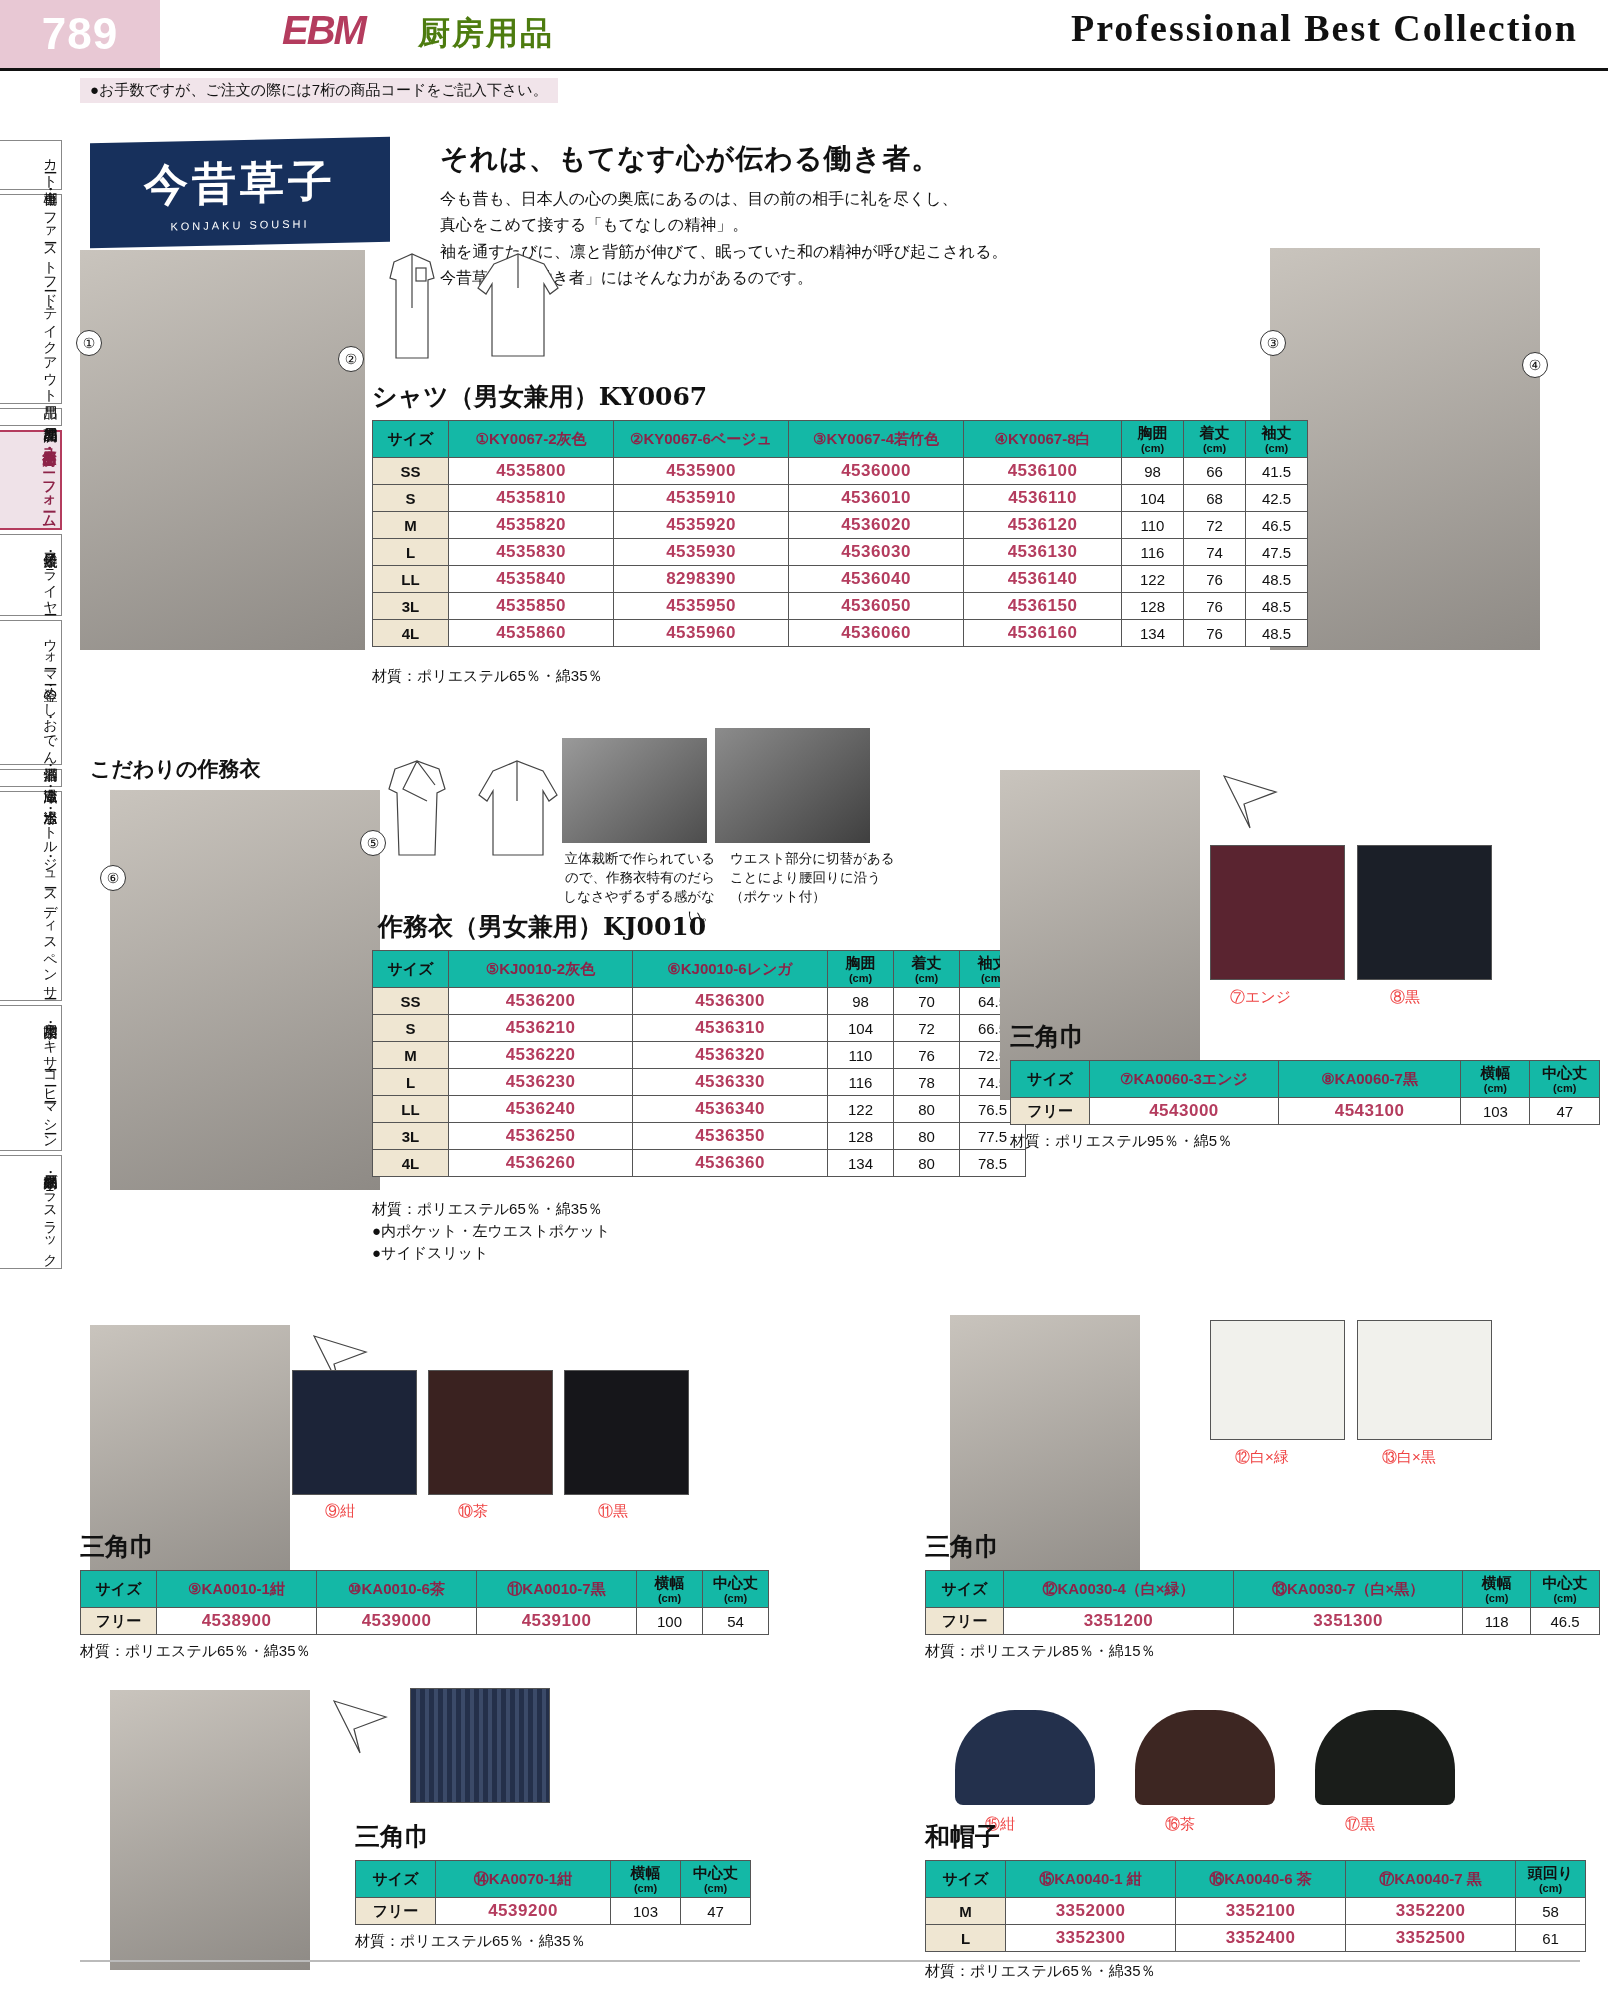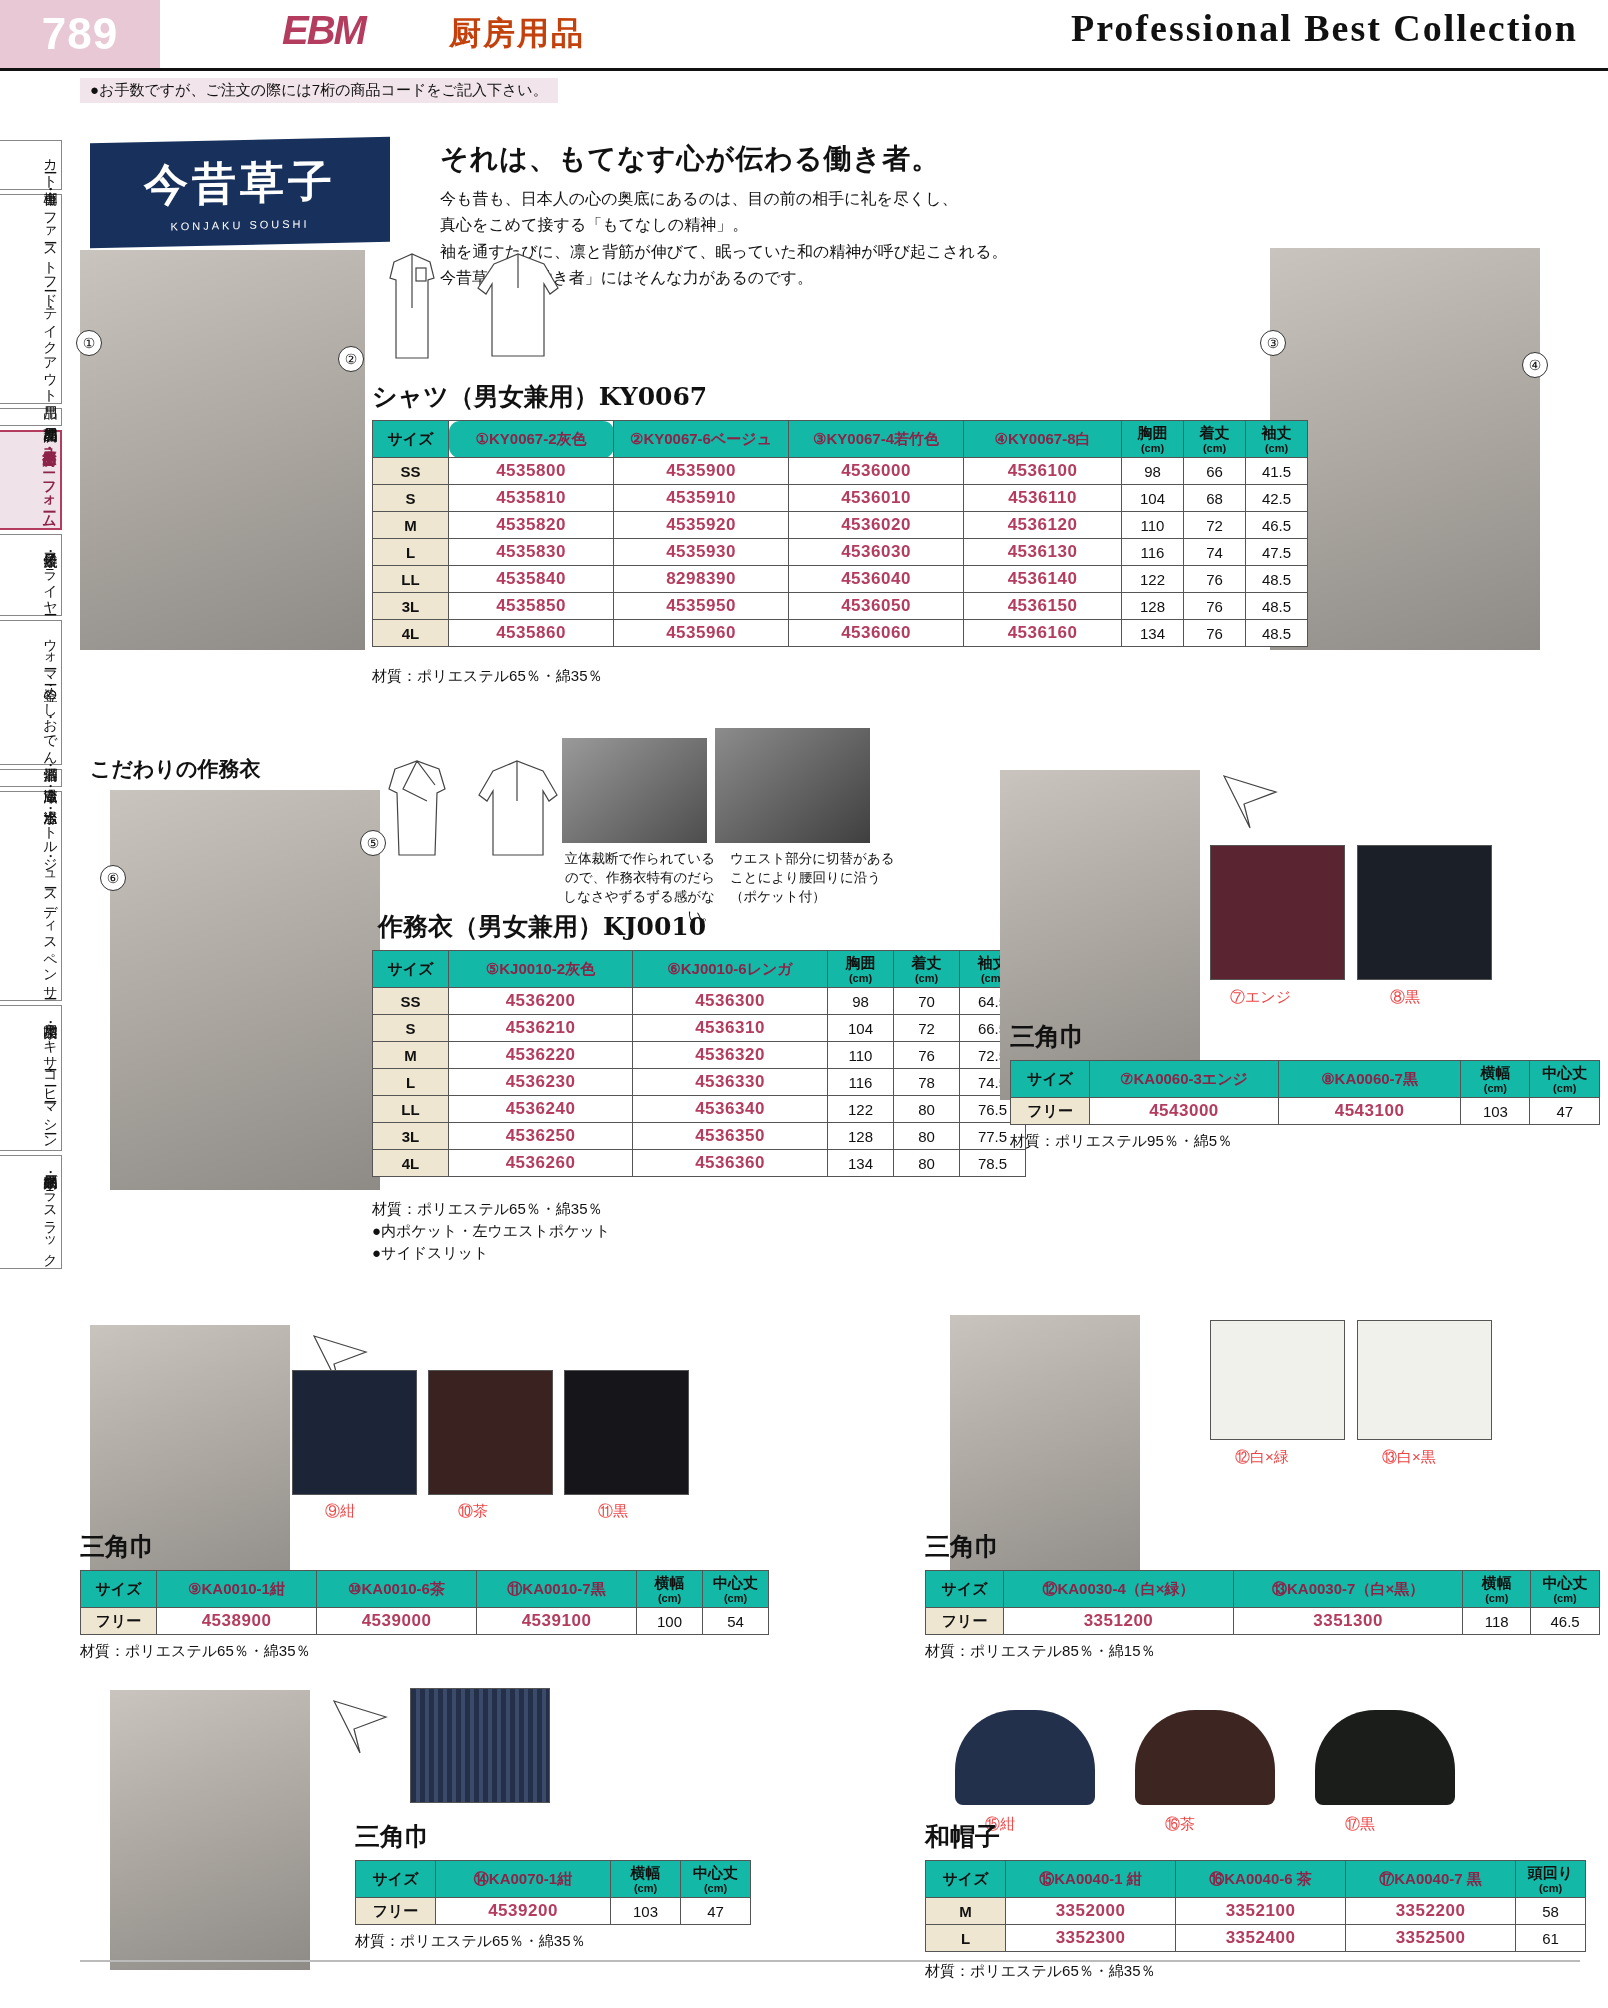--- a/index.html
+++ b/index.html
@@ -24,22 +24,22 @@
     font-size: 44px; font-weight: bold;
     display: flex; align-items: center; justify-content: center;
     letter-spacing: 1px;
   }
   .brand-ebm {
     position: absolute; left: 282px; top: 8px;
     font-size: 40px; font-weight: bold; font-style: italic;
     color: #b43c5e; letter-spacing: -2px;
   }
   .brand-cat {
-    position: absolute; left: 449px; top: 12px;
-    font-size: 32px; font-weight: bold; color: #c2410c;
+    position: absolute; left: 418px; top: 12px;
+    font-size: 32px; font-weight: bold; color: #4d7c0f;
     letter-spacing: 2px;
   }
   .brand-pbc {
     position: absolute; right: 30px; top: 6px;
     font-size: 38px; font-weight: bold; color: #111;
     letter-spacing: 2px;
     font-family: "Liberation Serif", serif;
   }
   .header-rule {
     position: absolute; left: 0; top: 68px; width: 1608px; height: 3px;
@@ -244,21 +244,21 @@
   <div class="ph people" style="left:1200px; top:118px; width:270px; height:402px;"></div>
   <div class="callout" style="left:1190px; top:200px;">③</div>
   <div class="callout" style="left:1452px; top:222px;">④</div>
 
   <div class="sec-title" style="left:302px; top:250px;">シャツ（男女兼用）KY0067</div>
 
   <table class="pt" style="left:302px; top:290px;">
     <thead>
       <tr>
         <th style="width:76px;">サイズ</th>
-        <th class="codehdr" style="width:165px;border-radius:11px;">①KY0067-2灰色</th>
+        <th class="codehdr" style="width:165px;">①KY0067-2灰色</th>
         <th class="codehdr" style="width:175px;">②KY0067-6ベージュ</th>
         <th class="codehdr" style="width:175px;">③KY0067-4若竹色</th>
         <th class="codehdr" style="width:158px;">④KY0067-8白</th>
         <th style="width:62px;"><span>胸囲</span><span class="unit">(cm)</span></th>
         <th style="width:62px;"><span>着丈</span><span class="unit">(cm)</span></th>
         <th style="width:62px;"><span>袖丈</span><span class="unit">(cm)</span></th>
       </tr>
     </thead>
     <tbody>
       <tr>

